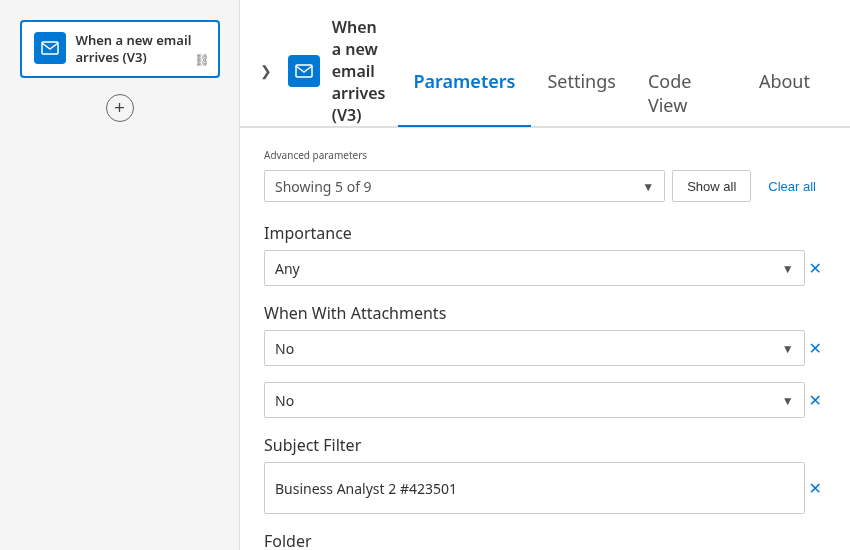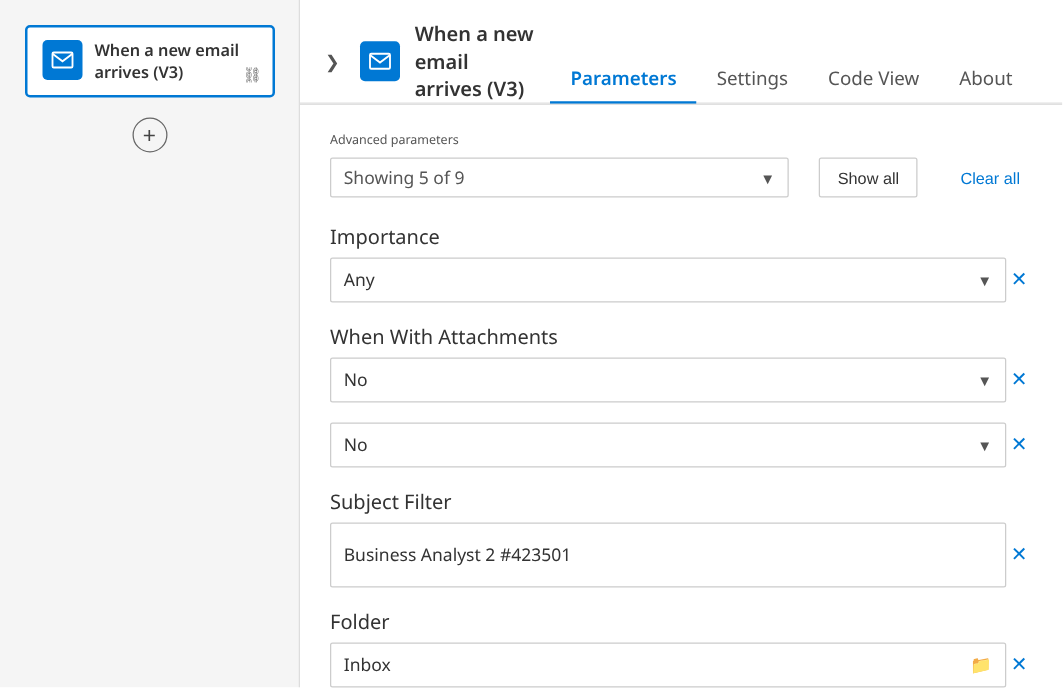--- a/index.html
+++ b/index.html
@@ -142,21 +142,21 @@
     
     .tabs {
       display: flex;
       gap: 0;
       margin-top: 12px;
       padding-left: 60px;
     }
 
     .tab {
       padding: 8px 16px;
-      font-size: 15px;
+      font-size: 18px;
       cursor: pointer;
       color: #555;
       border-bottom: 2px solid transparent;
       margin-bottom: -1px;
     }
 
     .tab.active {
       color: #0078d4;
       border-bottom: 2px solid #0078d4;
       font-weight: 600;
@@ -172,21 +172,21 @@
     
     .section-label {
       font-size: 10px;
       color: #555;
       margin-bottom: 8px;
     }
 
     .advanced-row {
       display: flex;
       align-items: center;
-      gap: 24px;
+      gap: 7px;
       margin-bottom: 20px;
     }
 
     .dropdown-select {
       flex: 1;
       height: 32px;
       border: 1px solid #ccc;
       border-radius: 2px;
       padding: 0 10px;
       font-size: 14px;

